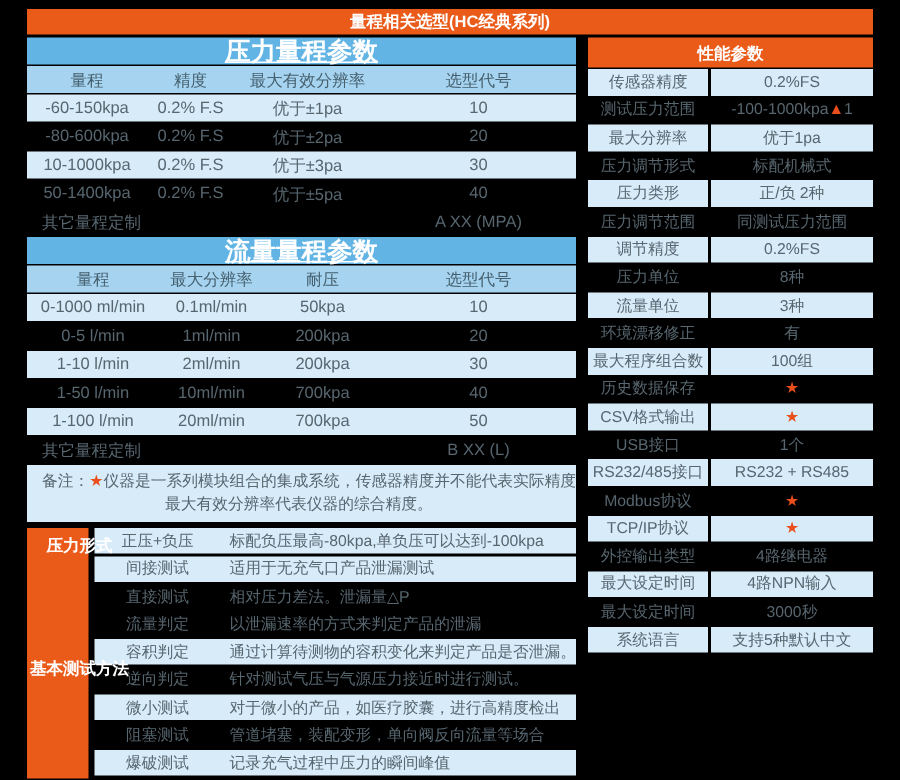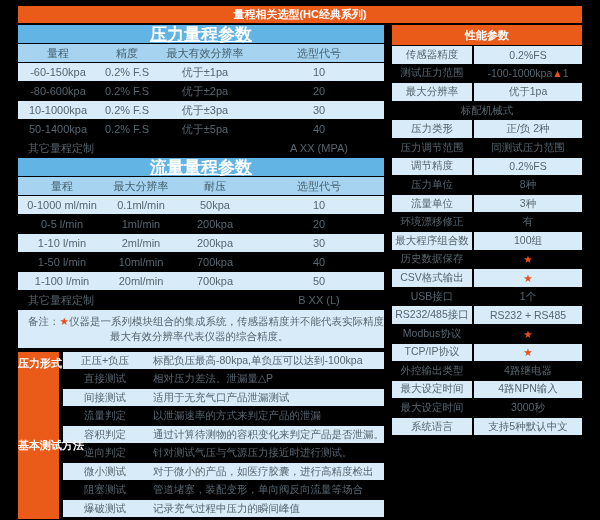--- a/index.html
+++ b/index.html
@@ -23,21 +23,21 @@
   .custom .lbl { flex:1; text-align:left; padding-left:10px; }
   .custom .val { width:130px; text-align:center; }
 
   .noteblk { background:#D7EBF8; height:38px; margin-bottom:4px; font-size:10.5px; padding-top:4px; }
   .noteblk div { white-space:nowrap; overflow:hidden; line-height:15px; }
   .noteblk .l1 { padding-left:10px; }
   .noteblk .l2 { padding-left:92px; }
 
   .methods { display:flex; }
   .mlabels { position:relative; width:70px; background:#EA5B1A; margin-right:4px; }
-  .glabel { position:absolute; left:0; width:70px; color:#fff; font-size:11px; font-weight:bold; }
+  .glabel { position:absolute; left:0; width:70px; text-align:center; color:#fff; font-size:11px; font-weight:bold; }
   .g1 { top:4px; } .g2 { top:86px; }
   .mrows { flex:1; }
   .mrow { display:flex; height:17px; margin-bottom:1.5px; font-size:10.5px; align-items:center; }
   .mrow.stripe { background:#D7EBF8; }
   .mname { width:84px; text-align:center; white-space:nowrap; }
   .mdesc { flex:1; text-align:left; padding-left:6px; white-space:nowrap; overflow:hidden; }
 
   .pband { height:20px; margin-bottom:1px; background:#EA5B1A; color:#fff; font-size:11px; font-weight:bold;
            display:flex; align-items:center; justify-content:center; }
   .prow { display:flex; height:17.6px; margin-bottom:1px; font-size:10.5px; }
@@ -145,28 +145,28 @@
     <div class="methods">
       <div class="mlabels">
         <div class="glabel g1">压力形式</div>
         <div class="glabel g2">基本测试方法</div>
       </div>
       <div class="mrows">
         <div class="mrow stripe">
           <span class="mname">正压+负压</span>
           <span class="mdesc">标配负压最高-80kpa,单负压可以达到-100kpa</span>
         </div>
+        <div class="mrow stripe">
+          <span class="mname">间接测试</span>
+          <span class="mdesc">适用于无充气口产品泄漏测试</span>
+        </div>
         <div class="mrow">
           <span class="mname">直接测试</span>
           <span class="mdesc">相对压力差法。泄漏量△P</span>
         </div>
-        <div class="mrow stripe">
-          <span class="mname">间接测试</span>
-          <span class="mdesc">适用于无充气口产品泄漏测试</span>
-        </div>
         <div class="mrow">
           <span class="mname">流量判定</span>
           <span class="mdesc">以泄漏速率的方式来判定产品的泄漏</span>
         </div>
         <div class="mrow stripe">
           <span class="mname">容积判定</span>
           <span class="mdesc">通过计算待测物的容积变化来判定产品是否泄漏。</span>
         </div>
         <div class="mrow">
           <span class="mname">逆向判定</span>
@@ -197,20 +197,21 @@
     </div>
     <div class="prow">
       <span class="plabel">测试压力范围</span>
       <span class="pval">-100-1000kpa <span class="acc">▲</span>1</span>
     </div>
     <div class="prow odd">
       <span class="plabel">最大分辨率</span>
       <span class="pval">优于1pa</span>
     </div>
     <div class="prow">
+      <span class="plabel">压力调节形式</span>
       <span class="pval">标配机械式</span>
     </div>
     <div class="prow odd">
       <span class="plabel">压力类形</span>
       <span class="pval">正/负 2种</span>
     </div>
     <div class="prow">
       <span class="plabel">压力调节范围</span>
       <span class="pval">同测试压力范围</span>
     </div>

